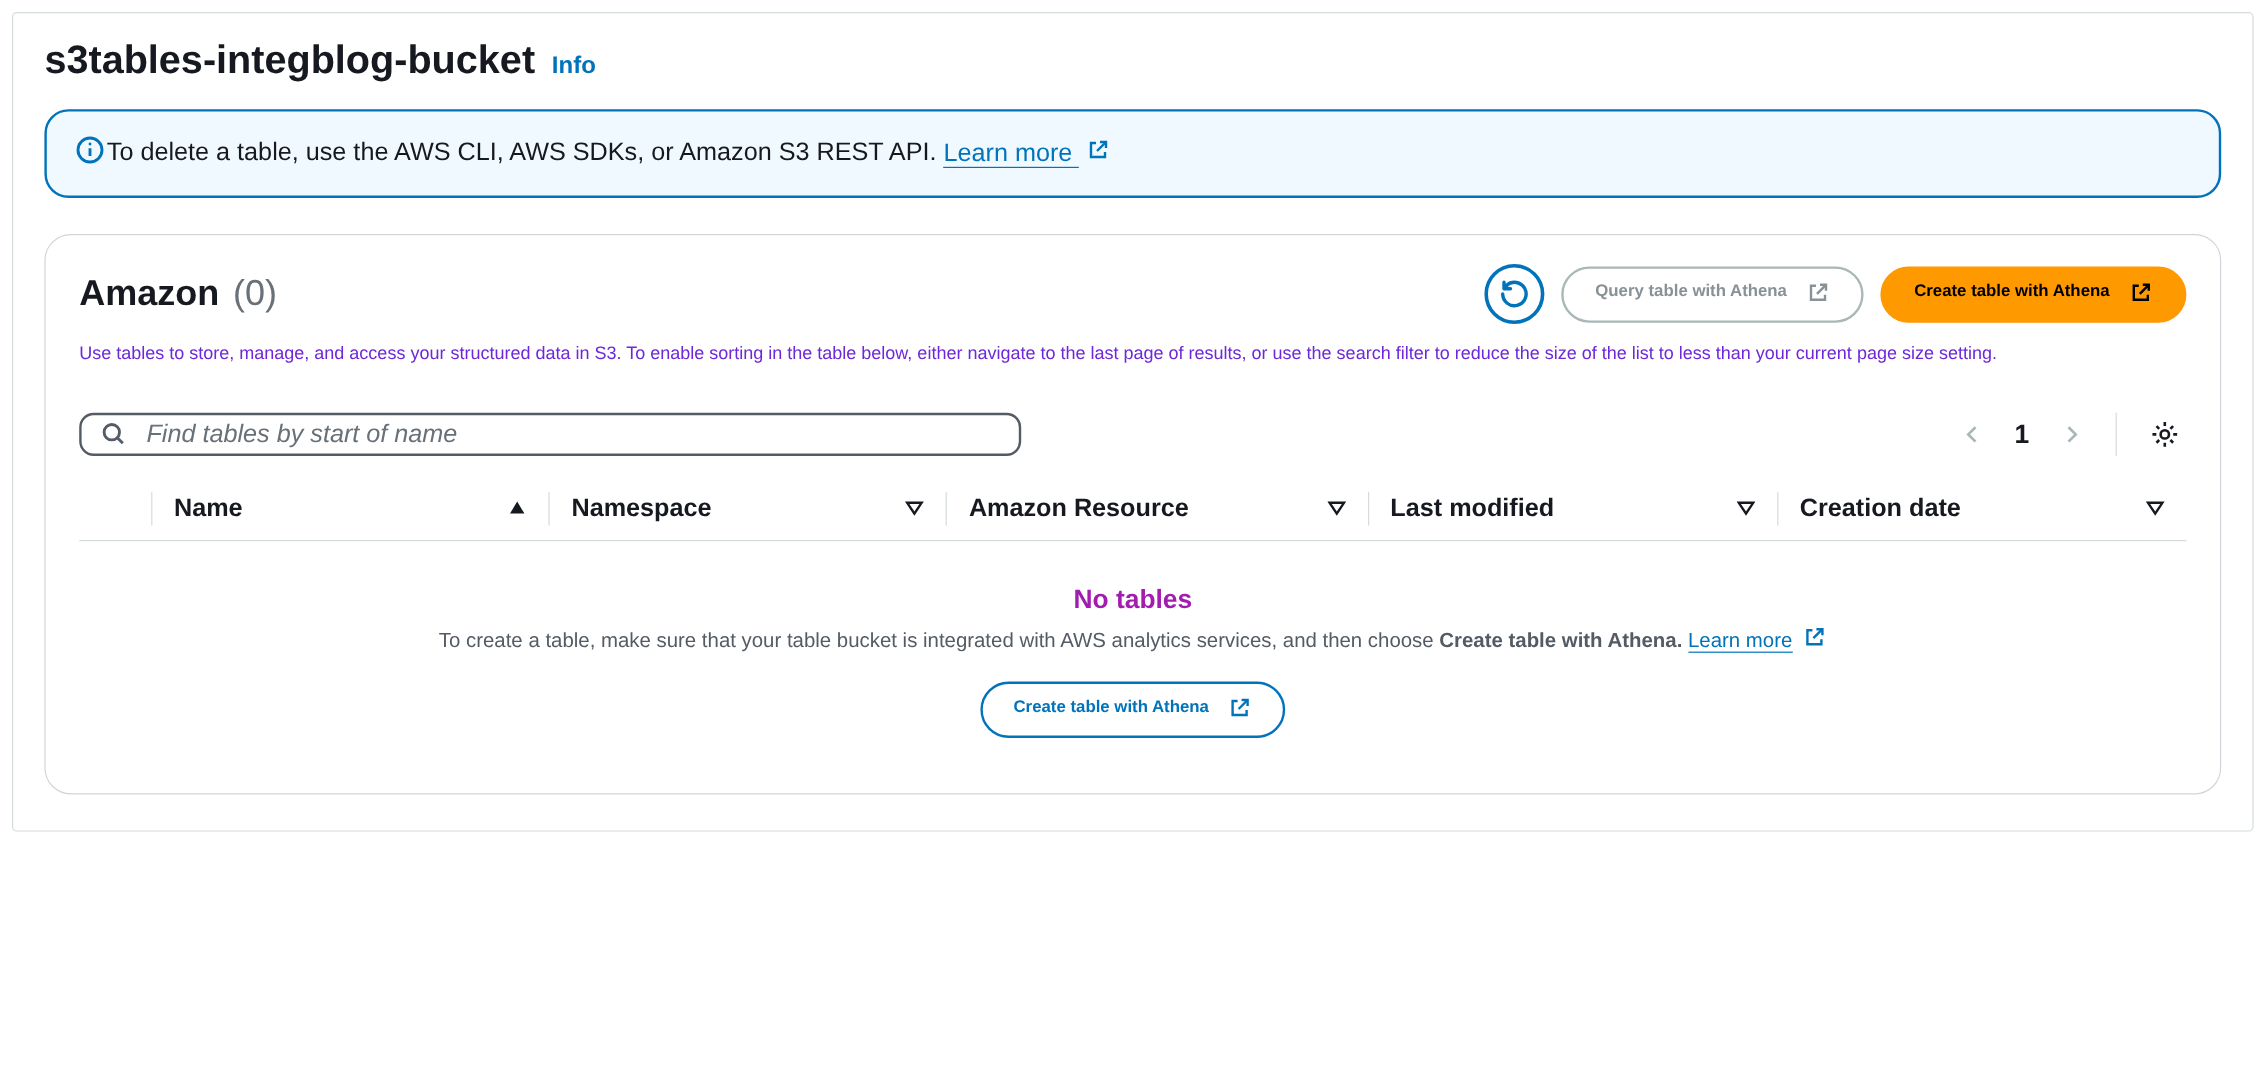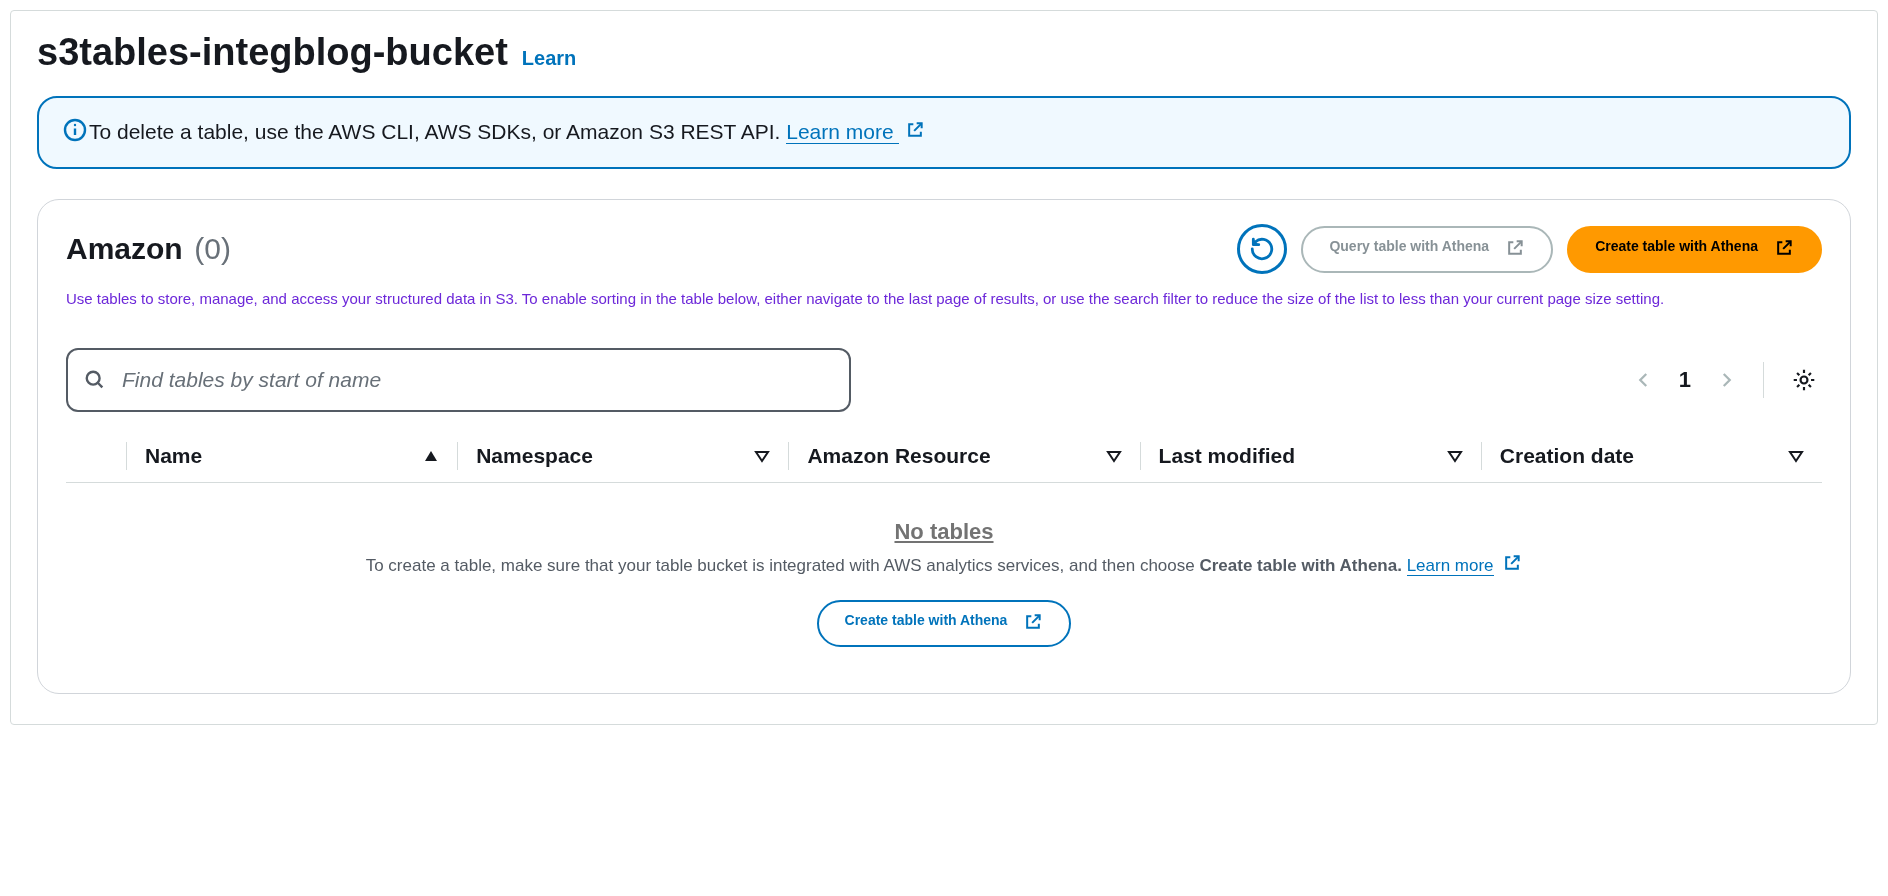--- a/index.html
+++ b/index.html
@@ -15,21 +15,21 @@
     border-radius: 4px;
     padding: 20px 26px 30px;
   }
   .page-header {
     display: flex;
     align-items: baseline;
     gap: 14px;
     margin-bottom: 22px;
   }
   .page-header h1 {
-    font-size: 38px;
+    font-size: 33px;
     font-weight: 700;
     color: #16191f;
   }
   .info-link {
     color: #0073bb;
     font-size: 20px;
     font-weight: 700;
     text-decoration: none;
   }
   .alert {
@@ -131,21 +131,21 @@
     flex: 0 1 785px;
   }
   .search-wrap svg {
     position: absolute;
     left: 18px;
     top: 50%;
     transform: translateY(-50%);
   }
   .search-input {
     width: 100%;
-    height: 64px;
+    height: 36px;
     border: 2px solid #545b64;
     border-radius: 12px;
     padding: 0 18px 0 54px;
     font-size: 21px;
     font-style: italic;
     color: #16191f;
     outline: none;
     background: #fff;
   }
   .search-input::placeholder { color: #687078; }
@@ -194,41 +194,40 @@
   .th-cre { flex: 1 1 260px; }
   .th-label { white-space: nowrap; overflow: hidden; text-overflow: clip; }
   .sort-icon { flex: 0 0 auto; margin-left: 10px; }
   .empty {
     padding: 36px 20px 10px;
     text-align: center;
   }
   .empty-title {
     font-size: 22px;
     font-weight: 700;
-    color: #737373;
+    color: #a21caf;
     margin-bottom: 8px;
-    text-decoration: underline;
   }
   .empty-desc {
     font-size: 17px;
     color: #545b64;
     line-height: 1.5;
     margin-bottom: 20px;
   }
   .empty-desc strong { color: #545b64; font-weight: 700; }
   .empty-desc-tail { color: #545b64; font-weight:700;}
 </style>
 </head>
 <body>
 
 <div class="outer">
 
   <div class="page-header">
     <h1>s3tables-integblog-bucket</h1>
-    <a href="#" class="info-link">Learn</a>
+    <a href="#" class="info-link">Info</a>
   </div>
 
   <div class="alert">
     <span>
       <svg width="24" height="24" viewBox="0 0 24 24" fill="none" stroke="#0073bb" stroke-width="2.4">
         <circle cx="12" cy="12" r="10"></circle>
         <line x1="12" y1="10.5" x2="12" y2="17"></line>
         <circle cx="12" cy="7" r="1.2" fill="#0073bb" stroke="none"></circle>
       </svg>
     </span>

